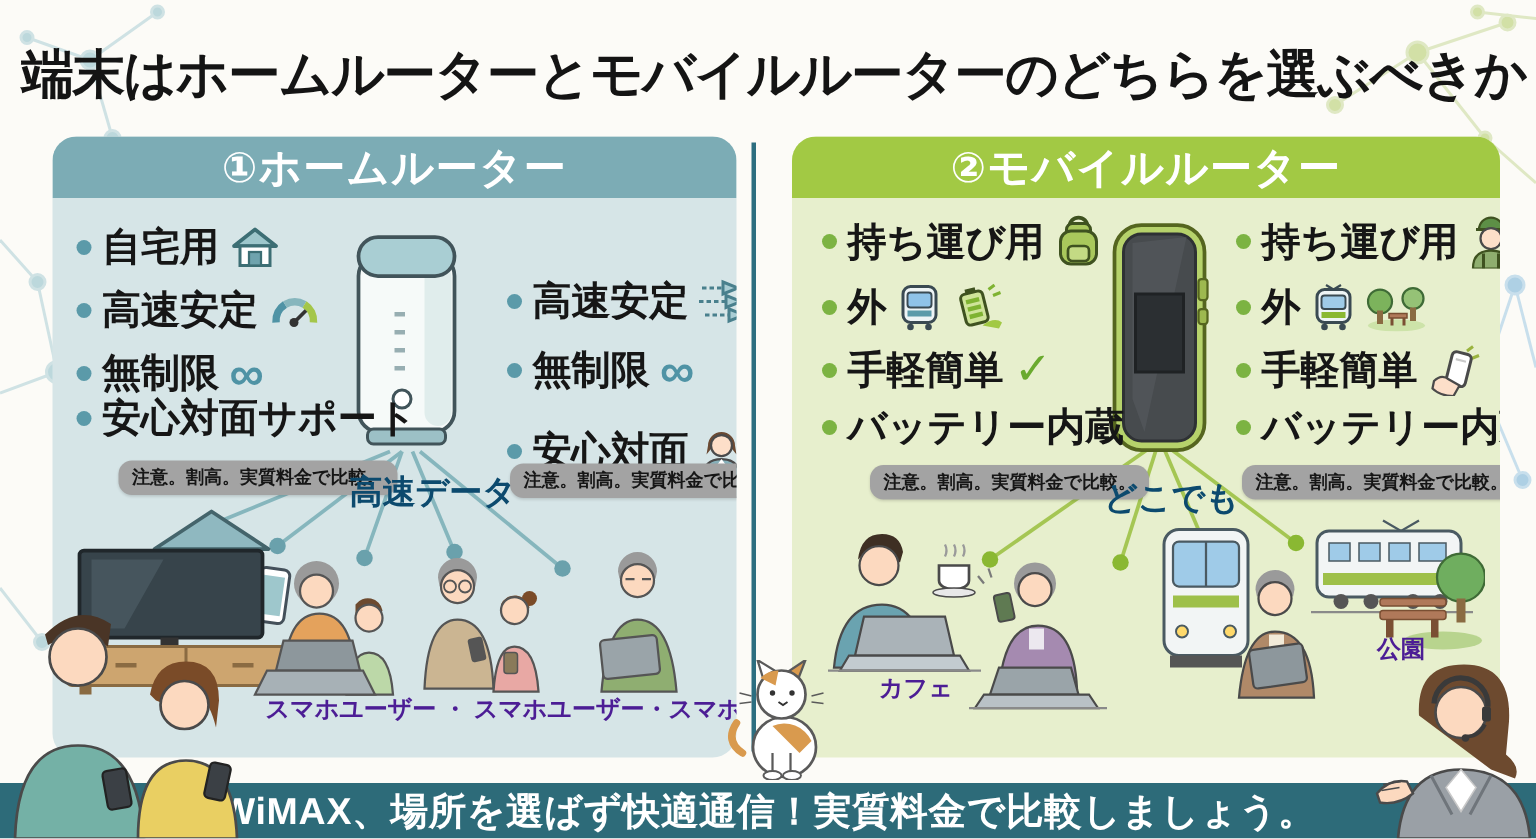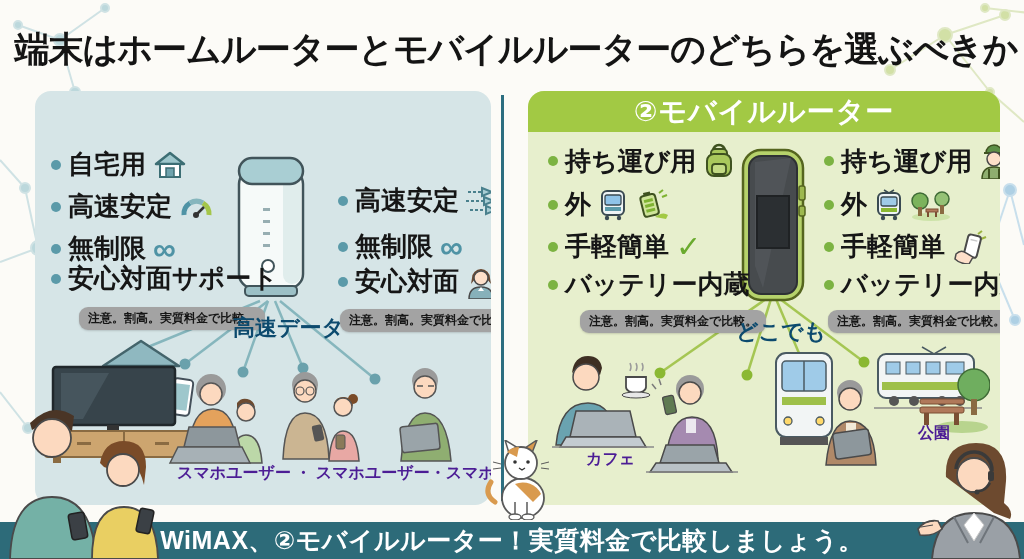--- a/index.html
+++ b/index.html
@@ -89,20 +89,21 @@
         <line x1="988" y1="256" x2="1015" y2="320"></line>
       <circle cx="1010" cy="190" r="6"></circle>
         <circle cx="988" cy="256" r="5"></circle>
         <circle cx="1015" cy="320" r="5"></circle>
     </g>
   </svg>
 
   <h1 class="title">端末はホームルーターとモバイルルーターのどちらを選ぶべきか</h1>
 
   <section class="panel left">
+    <div class="panel-header">①ホームルーター</div>
 
     <svg class="lines-svg" style="left:0;top:0" width="456" height="414">
       <g stroke="#86b6bd" stroke-width="2.5" fill="none">
         <line x1="233" y1="210" x2="150" y2="273"></line>
           <line x1="233" y1="210" x2="208" y2="281"></line>
         <line x1="240" y1="210" x2="268" y2="277"></line>
           <line x1="245" y1="210" x2="340" y2="288"></line>
         <line x1="225" y1="210" x2="108" y2="258"></line>
       </g>
       <g fill="#6aa1ac">
@@ -170,21 +171,21 @@
           <line x1="4" y1="24" x2="20" y2="24" stroke-dasharray="3,2" fill="none"></line>
             <polygon points="20,20 30,24 20,28"></polygon>
         </g>
       </svg>
     </div>
     <div class="feat" style="left:303px;top:138px">
       <span class="dot td"></span>
       <span>無制限</span>
       <span class="inf">∞</span>
     </div>
-    <div class="feat" style="left:303px;top:173px">
+    <div class="feat" style="left:303px;top:192px">
       <span class="dot td"></span>
       <span>安心対面</span>
       <svg class="icon" width="30" height="34" viewBox="0 0 30 34">
         <path d="M6,13 A9 9 0 1 1 24 13 L25 19 L21 14 L9 14 L5 19 Z" fill="#6b4a33"></path>
         <circle cx="15" cy="13" r="7" fill="#fddfc9" stroke="#4a4a4a" stroke-width="1.5"></circle>
         <path d="M3,34 Q3,22 15,22 Q27,22 27,34 Z" fill="#87b1ba" stroke="#4a4a4a" stroke-width="1.5"></path>
         <polygon points="15,22 12,26 18,26" fill="#ffffff"></polygon>
       </svg>
     </div>
     <div class="note" style="left:305px;top:218px">注意。割高。実質料金で比較。</div>
@@ -453,21 +454,21 @@
           <rect x="416" y="72" width="5" height="12" fill="#7a4f33"></rect>
       </g>
     </svg>
     <div class="caption" style="left:58px;top:358px">カフェ</div>
     <div class="caption" style="left:390px;top:332px">公園</div>
   </section>
 
   <div class="divider"></div>
 
   <div class="footer">
-    <span>WiMAX、②モバイルルーター！実質料金で比較しましょう。</span>
+    <span>WiMAX、場所を選ばず快適通信！実質料金で比較しましょう。</span>
   </div>
 
   <svg class="fg" style="left:0;top:393px" width="175" height="166" viewBox="0 0 175 166">
     <path d="M30,30 q22,-22 44,-7 l-2,15 q-20,-13 -40,-1 z" fill="#4a3526"></path>
     <circle cx="52" cy="45" r="19" fill="#fcd9bf" stroke="#4a4a4a" stroke-width="1.8"></circle>
     <path d="M10,166 q2,-62 42,-62 q40,0 44,62 z" fill="#74b1a6" stroke="#4a4a4a" stroke-width="1.8"></path>
     <g transform="rotate(-10 78 133)">
       <rect x="70" y="120" width="16" height="26" rx="3" fill="#3b4045" stroke="#222" stroke-width="1.5"></rect>
     </g>
     <path d="M100,70 q4,-22 24,-22 q22,0 22,26 l-2,18 q-4,-16 -10,-20 q-16,8 -30,2 z" fill="#7a4b28"></path>

